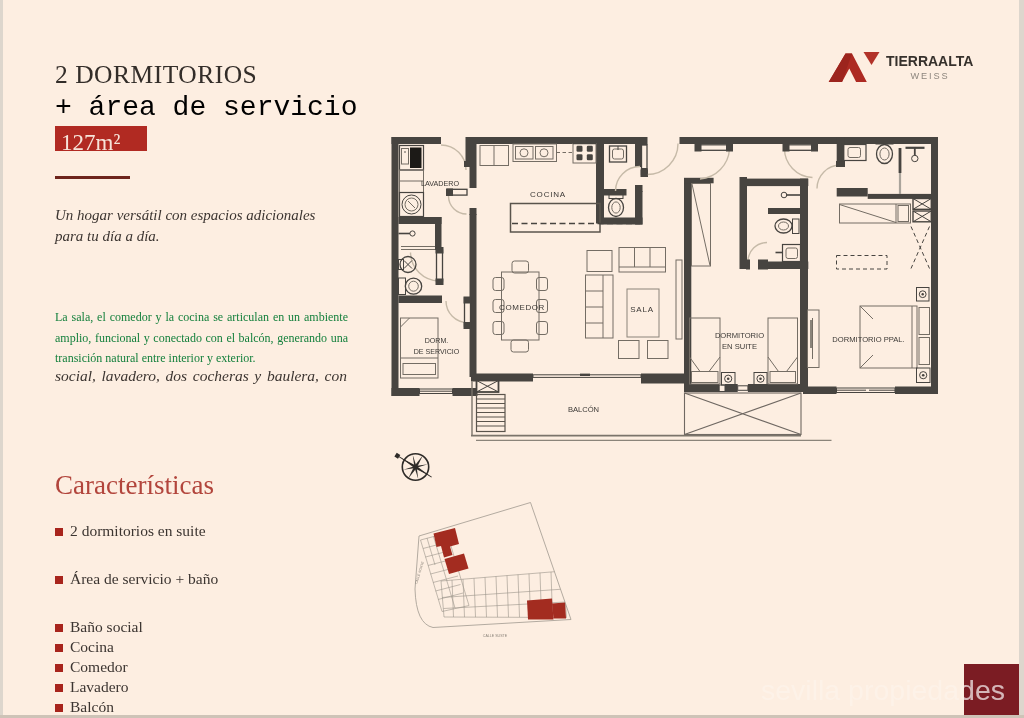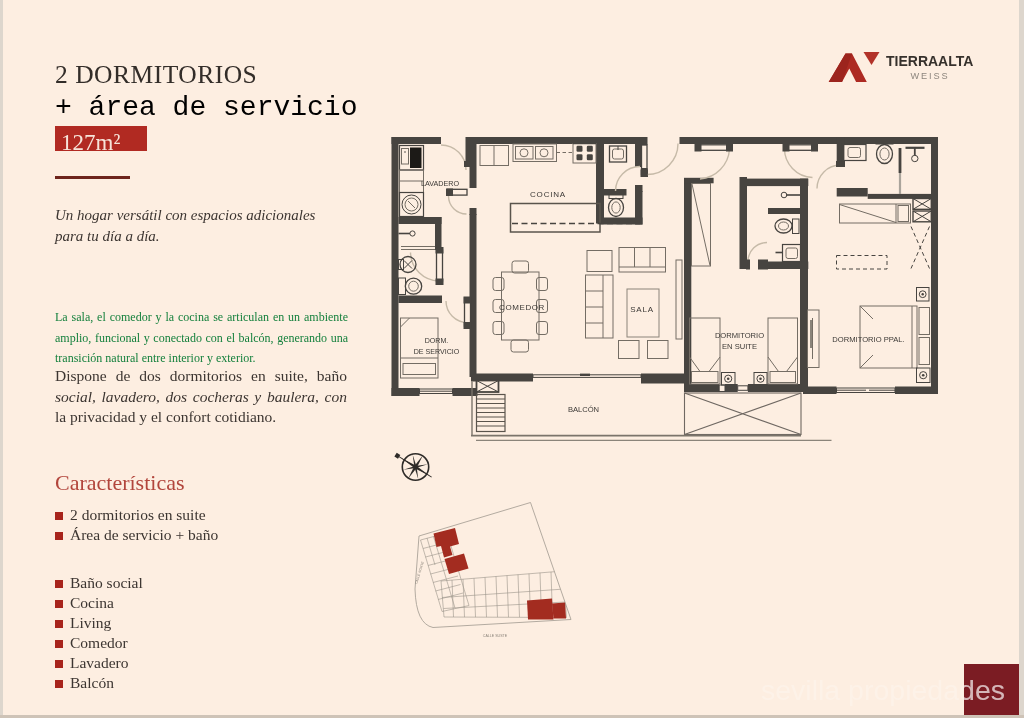--- a/index.html
+++ b/index.html
@@ -22,33 +22,30 @@
 
 <div class="abs" style="left:55px;top:126px;width:92px;height:25px;background:#b12a22;color:#f7e4da;font-size:23px;line-height:33px;padding-left:6px;box-sizing:border-box;">127m²</div>
 
 <div class="abs" style="left:55px;top:176px;width:75px;height:3px;background:#6e241b;"></div>
 
 <div class="abs" style="left:55px;top:205px;width:290px;font-style:italic;font-size:15px;line-height:20.8px;color:#3c3531;">Un hogar versátil con espacios adicionales para tu día a día.</div>
 
 <div class="abs" style="left:55px;top:266px;width:293px;font-size:12px;line-height:20.6px;color:#15803d;text-align:justify;margin-top:41px;">La sala, el comedor y la cocina se articulan en un ambiente amplio, funcional y conectado con el balcón, generando una transición natural entre interior y exterior.</div>
 
 <div class="abs" style="left:55px;top:366px;width:292px;font-size:15.5px;line-height:20.6px;color:#3c3531;">
-  <div style="text-align:justify;text-align-last:justify;">Dispone de dos dormitorios en suite, baño</div>
   <div style="text-align:justify;text-align-last:justify;font-style:italic;">social, lavadero, dos cocheras y baulera, con</div>
-  <div>la privacidad y el confort cotidiano.</div>
 </div>
 
-<div class="abs" style="left:55px;top:470px;font-size:22px;color:#b2453c;">Características</div>
+<div class="abs" style="left:55px;top:470px;font-size:27px;color:#b2453c;">Características</div>
 
 <div class="abs" style="left:55px;top:506px;font-size:15.5px;color:#3c3531;">
-  <div style="height:20px;"><span style="display:inline-block;width:8px;height:8px;background:#a8241c;margin-right:7px;"></span>2 dormitorios en suite</div>
-  <div style="height:20px;"><span style="display:inline-block;width:8px;height:8px;background:#a8241c;margin-right:7px;"></span>Área de servicio + baño</div>
+  <div style="height:20px;margin-top:16px;"><span style="display:inline-block;width:8px;height:8px;background:#a8241c;margin-right:7px;"></span>2 dormitorios en suite</div>
+  <div style="height:20px;margin-top:28px;"><span style="display:inline-block;width:8px;height:8px;background:#a8241c;margin-right:7px;"></span>Área de servicio + baño</div>
   <div style="height:20px;margin-top:28px;"><span style="display:inline-block;width:8px;height:8px;background:#a8241c;margin-right:7px;"></span>Baño social</div>
   <div style="height:20px;"><span style="display:inline-block;width:8px;height:8px;background:#a8241c;margin-right:7px;"></span>Cocina</div>
-  <div style="height:20px;"><span style="display:inline-block;width:8px;height:8px;background:#a8241c;margin-right:7px;"></span>Living</div>
   <div style="height:20px;"><span style="display:inline-block;width:8px;height:8px;background:#a8241c;margin-right:7px;"></span>Comedor</div>
   <div style="height:20px;"><span style="display:inline-block;width:8px;height:8px;background:#a8241c;margin-right:7px;"></span>Lavadero</div>
   <div style="height:20px;"><span style="display:inline-block;width:8px;height:8px;background:#a8241c;margin-right:7px;"></span>Balcón</div>
 </div>
 
 <svg class="abs" style="left:820px;top:44px;" width="160" height="45" viewBox="0 0 160 45">
 
   <g>
     <polygon points="8.7,38 25.5,9.5 32,9.5 46.8,38 36.1,38 29.3,24.5 22,38" fill="#ad2a22"></polygon>
     <polygon points="25.5,9.5 32,9.5 22,38 8.7,38" fill="#9c241d"></polygon>

